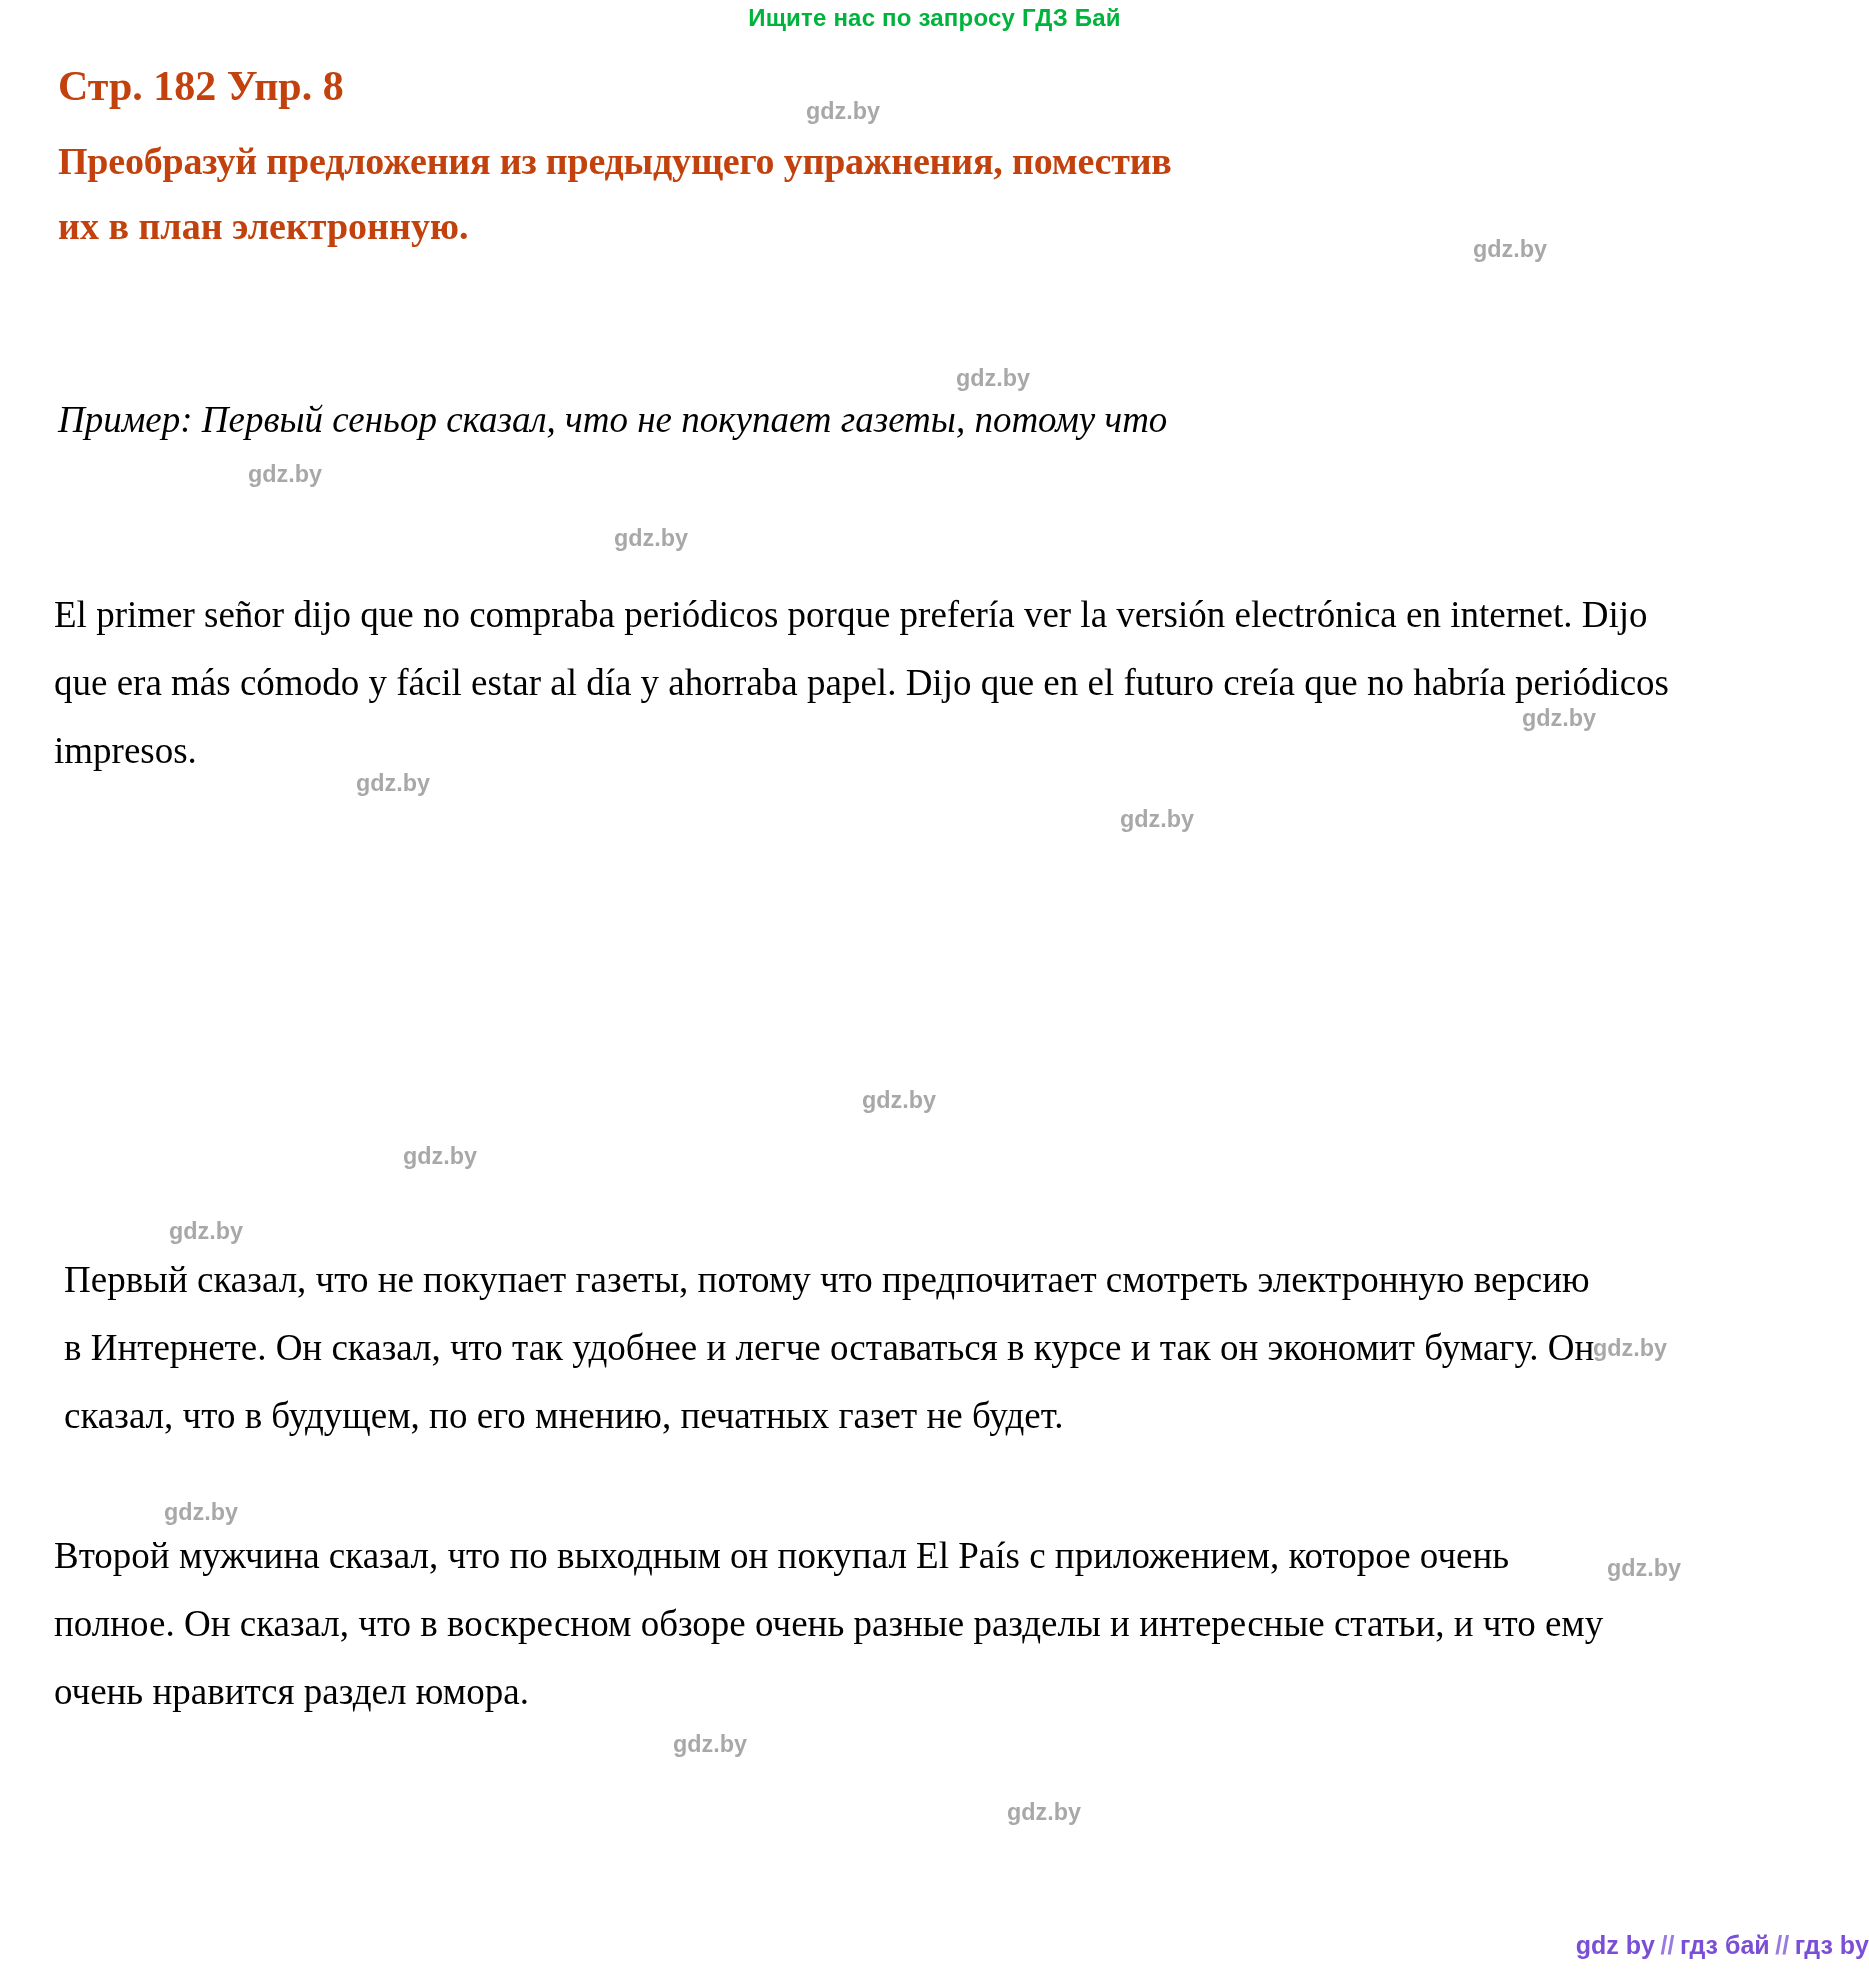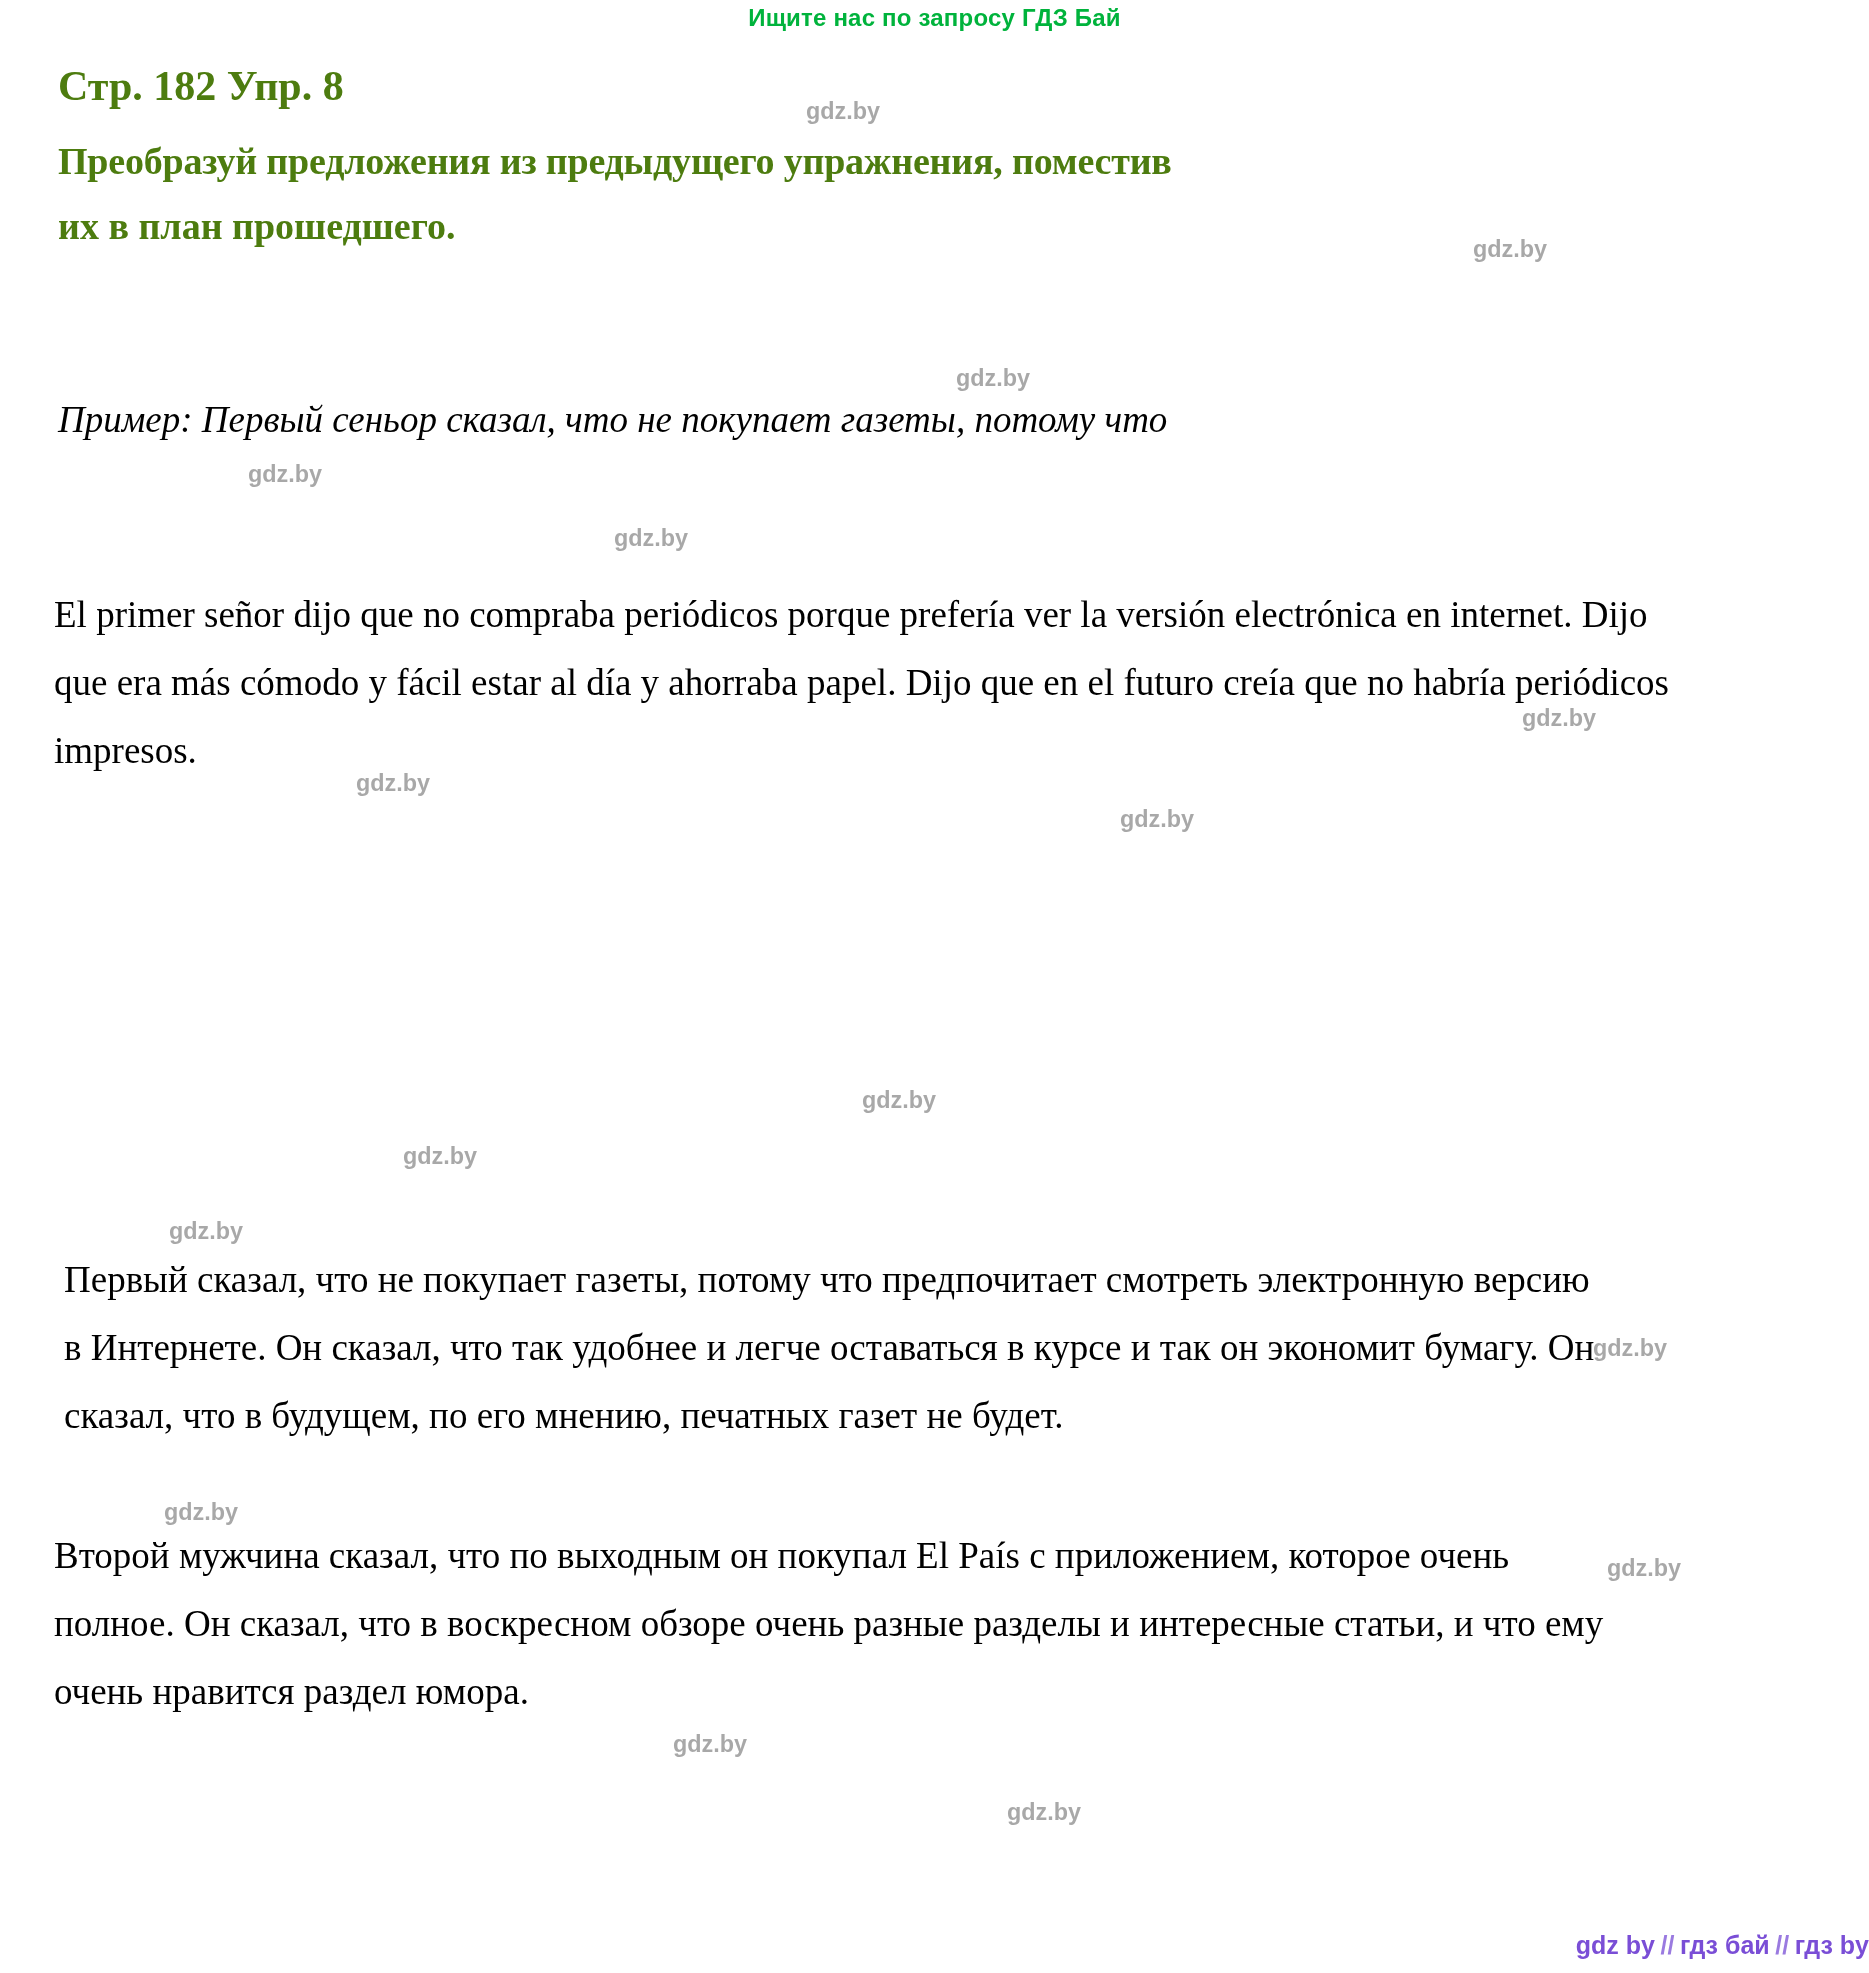--- a/index.html
+++ b/index.html
@@ -31,21 +31,21 @@
     font-weight: bold;
     font-size: 24px;
     color: #00b33c;
     letter-spacing: 0.2px;
   }
   
   .hdr-line {
     position: absolute;
     font-family: "Liberation Serif", serif;
     font-weight: bold;
-    color: #4d7c0f;
+    color: #c2410c;
   }
   #hdr-title {
     top: 62px;
     left: 58px;
     font-size: 42px;
   }
   #hdr-sub1 {
     top: 139px;
     left: 58px;
     font-size: 38px;
@@ -106,21 +106,21 @@
 </style>
 </head>
 <body>
 
 <div class="page">
 
   <div class="banner">Ищите нас по запросу ГДЗ Бай</div>
 
   <div class="hdr-line" id="hdr-title">Стр. 182 Упр. 8</div>
   <div class="hdr-line" id="hdr-sub1">Преобразуй предложения из предыдущего упражнения, поместив</div>
-  <div class="hdr-line" id="hdr-sub2">их в план прошедшего.</div>
+  <div class="hdr-line" id="hdr-sub2">их в план электронную.</div>
 
   <div id="example-line">Пример: Первый сеньор сказал, что не покупает газеты, потому что</div>
 
   <div class="para" id="para-es-1">El primer señor dijo que no compraba periódicos porque prefería ver la versión electrónica en internet. Dijo que era más cómodo y fácil estar al día y ahorraba papel. Dijo que en el futuro creía que no habría periódicos impresos.</div>
   <div class="para" id="para-ru-1">Первый сказал, что не покупает газеты, потому что предпочитает смотреть электронную версию в Интернете. Он сказал, что так удобнее и легче оставаться в курсе и так он экономит бумагу. Он сказал, что в будущем, по его мнению, печатных газет не будет.</div>
   <div class="para" id="para-ru-2"> Второй мужчина сказал, что по выходным он покупал El País с приложением, которое очень полное. Он сказал, что в воскресном обзоре очень разные разделы и интересные статьи, и что ему очень нравится раздел юмора.</div>
 
   <div id="watermark-layer">
       <div class="wm" style="left: 806px; top: 98px;">gdz.by</div>
       <div class="wm" style="left: 1473px; top: 236px;">gdz.by</div>

